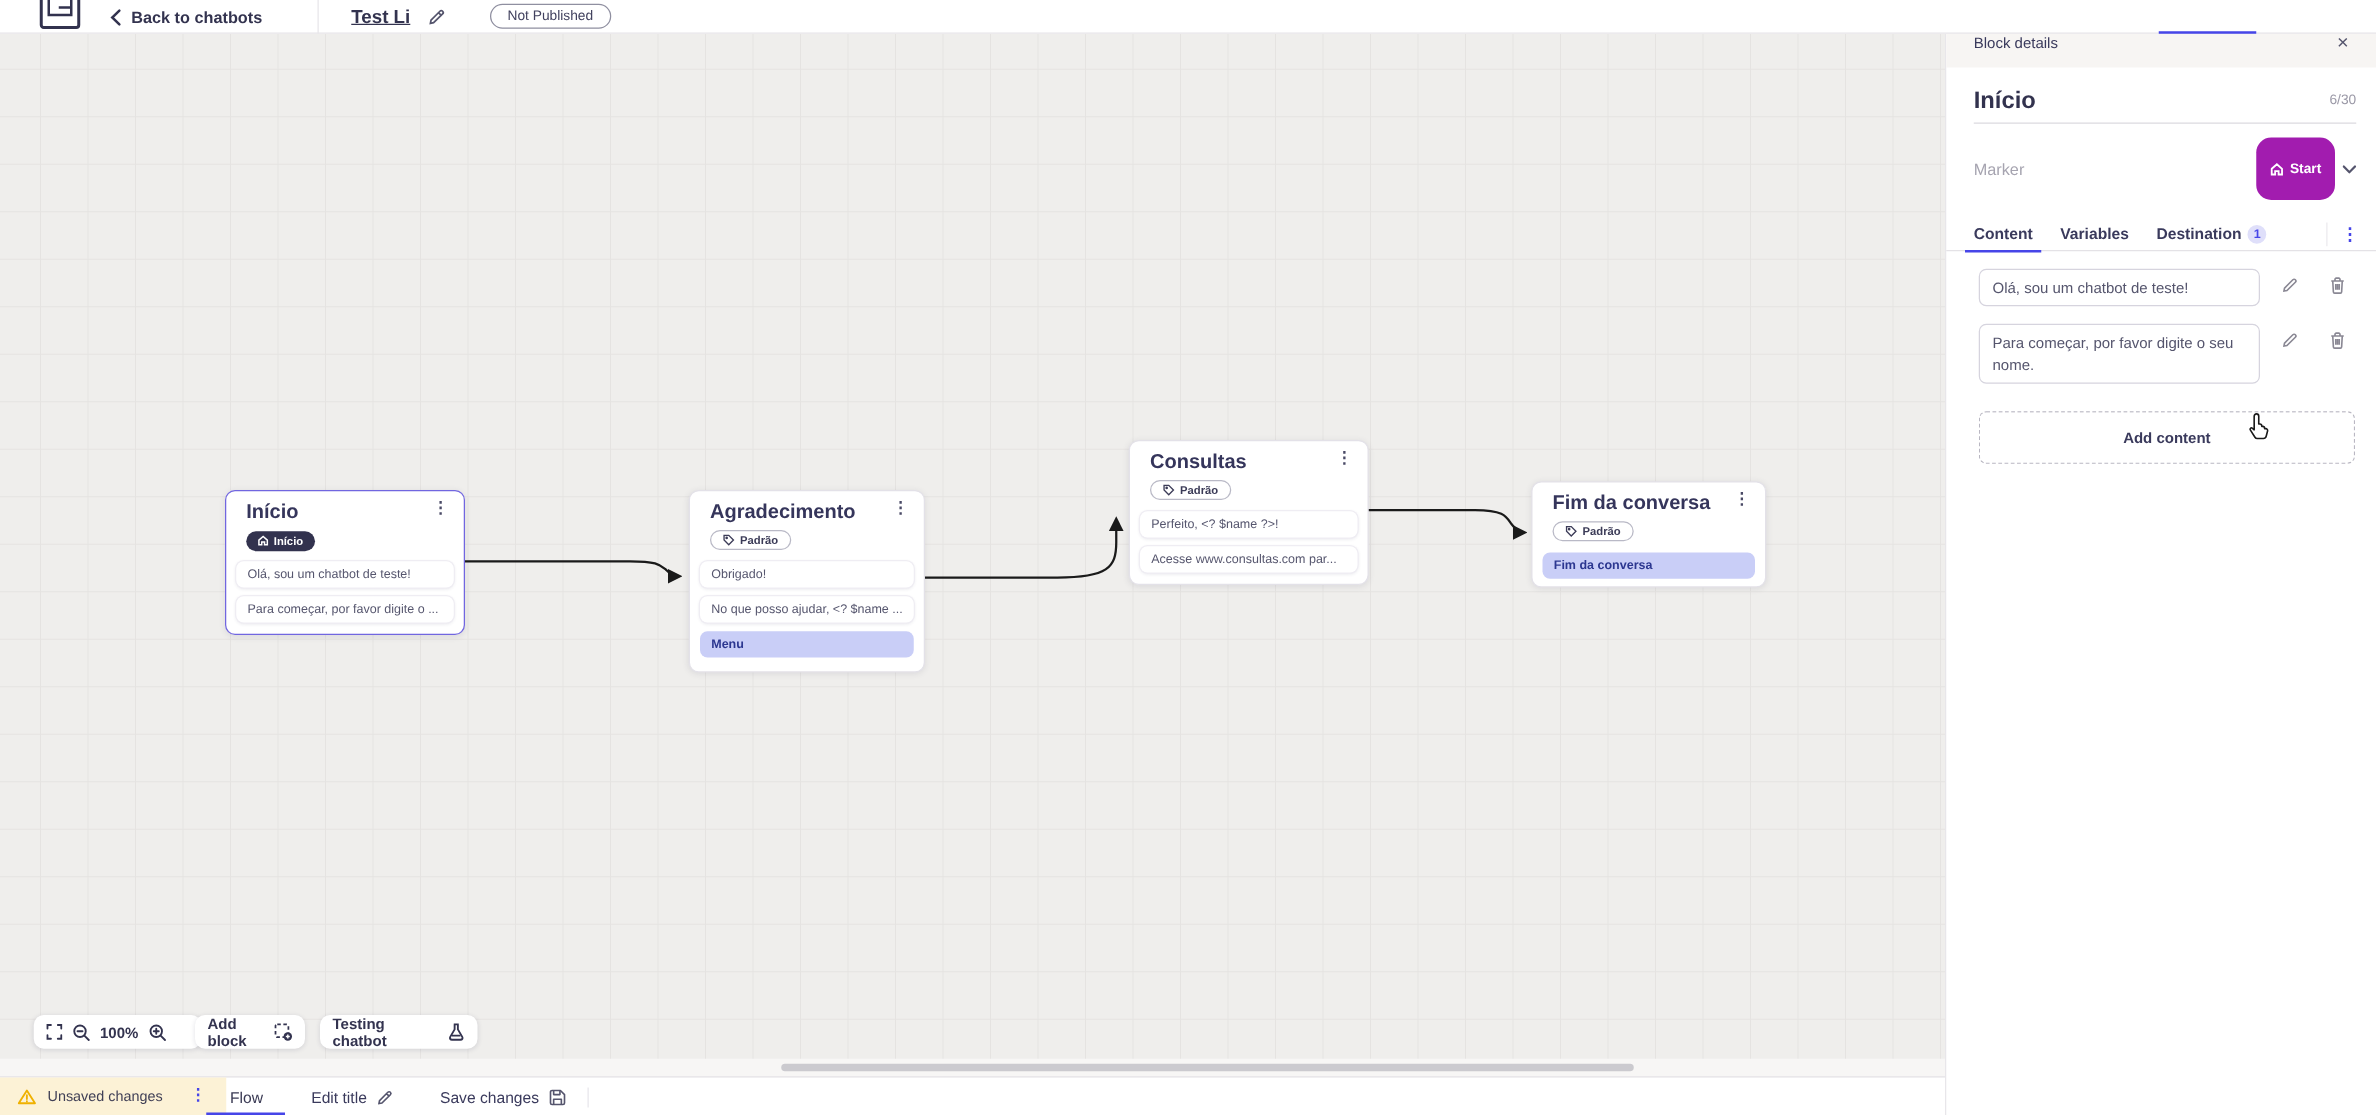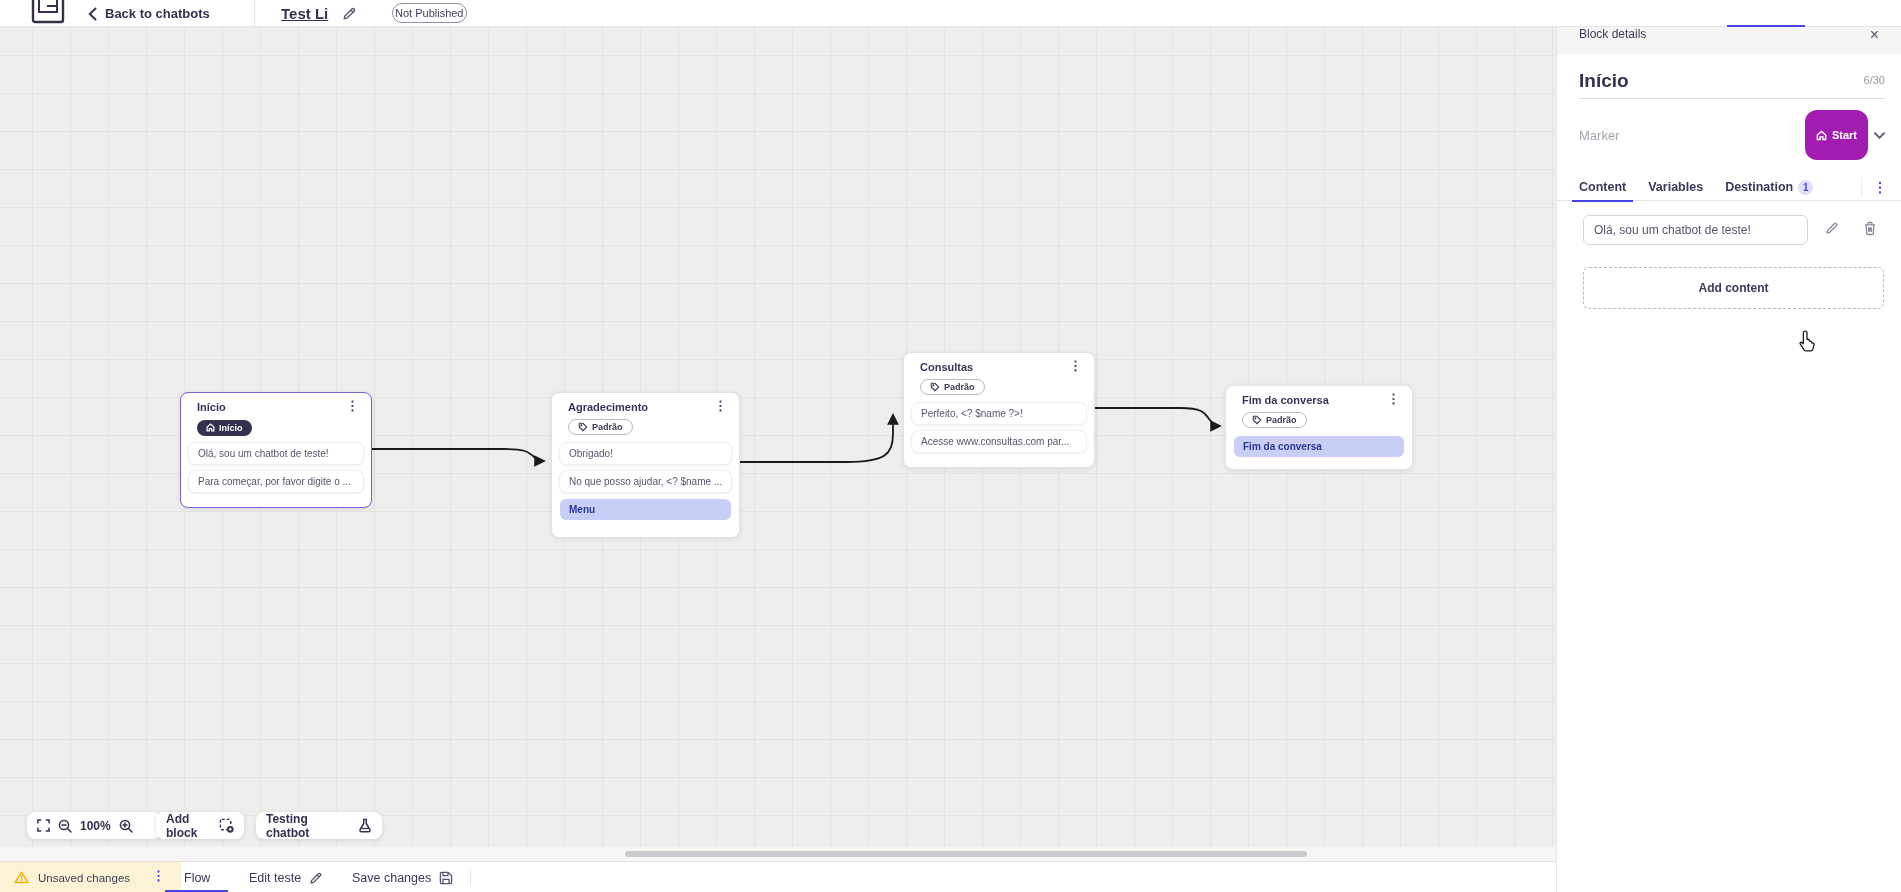--- a/index.html
+++ b/index.html
@@ -7,38 +7,38 @@
   .page { position:relative; width:1901px; height:892px; color:#35355b; }
 
   
   .topbar { position:absolute; left:0; top:0; width:1901px; height:27px; background:#fff; border-bottom:1px solid #e6e4e8; z-index:30; }
   .logo { position:absolute; left:30px; top:-8px; }
   .back-btn { position:absolute; left:88px; top:0; height:27px; display:flex; align-items:center; gap:8px; cursor:pointer; }
   .back-label { font-size:13px; font-weight:bold; color:#33334f; }
   .tb-divider { position:absolute; left:254px; top:0; width:1px; height:27px; background:#e8e6ea; }
   .bot-title { position:absolute; left:281px; top:0; height:27px; display:flex; align-items:center; gap:14px; }
   .bot-title-text { font-size:15px; font-weight:bold; color:#33334f;text-decoration:underline; }
-  .status-pill { position:absolute; left:392px; top:3px; height:20px; padding:0 2px; display:flex; align-items:center;
+  .status-pill { position:absolute; left:392px; top:3px; height:20px; padding:0 13px; display:flex; align-items:center;
     border:1px solid #8f8fa0; border-radius:10px; font-size:11px; color:#41415e; background:#fff; }
   .tb-tabs { position:absolute; right:0; top:0; height:27px; }
   .tb-tab { position:absolute; top:0; height:26px; display:flex; align-items:center; font-size:13px; font-weight:bold; color:#33334f; cursor:pointer; }
   .tb-tab-underline { position:absolute; left:1727px; top:25px; width:78px; height:2px; background:#4645e8; }
 
   
   .canvas { position:absolute; left:0; top:27px; width:1556px; height:834px;
     background-color:#efeeec;
     background-image:linear-gradient(#e5e3e1 1px, transparent 1px), linear-gradient(90deg,#e5e3e1 1px, transparent 1px);
     background-size:38px 38px; background-position:-6px -10px; }
   .connections { position:absolute; left:0; top:0; width:1556px; height:834px; pointer-events:none; }
 
   .node { position:absolute; background:#fff; border:1px solid #e3e1e8; border-radius:8px;
     box-shadow:0 1px 5px rgba(45,45,80,.10); padding:8px; z-index:5; cursor:pointer; }
   .node.selected { border:1.5px solid #7166e0; }
   .node-head { display:flex; align-items:flex-start; justify-content:space-between; padding:0 4px 0 8px; }
-  .node-title { font-size:11px; font-weight:bold; color:#35355b; }
+  .node-title { font-size:16px; font-weight:bold; color:#35355b; }
   .kebab { color:#4a4a66; font-size:13px; line-height:10px; letter-spacing:0; cursor:pointer; font-weight:bold; }
   .pill-row { padding:0 8px; margin-top:5px; }
   .pill-dark { display:inline-flex; align-items:center; gap:4px; background:#32324e; color:#fff;
     font-size:9px; font-weight:bold; border-radius:10px; padding:3px 9px; }
   .pill-outline { display:inline-flex; align-items:center; gap:4px; background:#fff; border:1px solid #b9b9c6;
     color:#3c3c58; font-size:9px; font-weight:bold; border-radius:10px; padding:2px 9px; }
   .msg { background:#fff; border-radius:6px; box-shadow:0 0 0 1px #efedf3, 0 1px 3px rgba(45,45,80,.12);
     padding:5px 9px; font-size:10px; color:#56566e; margin-top:7px; white-space:nowrap; overflow:hidden; cursor:pointer; }
   .msg.hl { background:#c9cef7; color:#2c3790; font-weight:bold; box-shadow:none; }
 
@@ -310,36 +310,51 @@
               <path d="M2.5 13.5 L3 10.8 L10.6 3.2 a1.6 1.6 0 0 1 2.3 2.3 L5.2 13 L2.5 13.5 z"></path>
             </svg>
         </span>
         <span class="icon-btn">
           <svg width="14" height="15" viewBox="0 0 14 15" fill="none" stroke="#8a8894" stroke-width="1.3">
               <path d="M2 3.8 H12 M5 3.8 V2.4 a0.9 0.9 0 0 1 .9 -0.9 H8.1 a0.9 0.9 0 0 1 .9 .9 V3.8 M3.2 3.8 L3.7 12.6 a1 1 0 0 0 1 .9 H9.3 a1 1 0 0 0 1 -.9 L10.8 3.8 M5.6 6.2 V10.8 M7 6.2 V10.8 M8.4 6.2 V10.8"></path>
             </svg>
         </span>
       </div>
     </div>
+    <div class="content-row">
+      <div class="content-box">Para começar, por favor digite o seu nome.</div>
+      <div class="row-icons">
+        <span class="icon-btn">
+          <svg width="14" height="14" viewBox="0 0 16 16" fill="none" stroke="#8a8894" stroke-width="1.5" stroke-linecap="round">
+              <path d="M2.5 13.5 L3 10.8 L10.6 3.2 a1.6 1.6 0 0 1 2.3 2.3 L5.2 13 L2.5 13.5 z"></path>
+            </svg>
+        </span>
+        <span class="icon-btn">
+          <svg width="14" height="15" viewBox="0 0 14 15" fill="none" stroke="#8a8894" stroke-width="1.3">
+              <path d="M2 3.8 H12 M5 3.8 V2.4 a0.9 0.9 0 0 1 .9 -0.9 H8.1 a0.9 0.9 0 0 1 .9 .9 V3.8 M3.2 3.8 L3.7 12.6 a1 1 0 0 0 1 .9 H9.3 a1 1 0 0 0 1 -.9 L10.8 3.8 M5.6 6.2 V10.8 M7 6.2 V10.8 M8.4 6.2 V10.8"></path>
+            </svg>
+        </span>
+      </div>
+    </div>
     <div class="add-content">Add content</div>
   </div>
 
   <div class="bottombar">
     <div class="unsaved">
       <svg width="15" height="13" viewBox="0 0 16 14" fill="none" stroke="#efb100" stroke-width="1.6" stroke-linejoin="round">
           <path d="M8 1.5 L15 12.5 H1 z"></path>
           <path d="M8 5.5 V8.8 M8 10.6 V11" stroke-linecap="round"></path>
         </svg>
       <span class="unsaved-label">Unsaved changes</span>
     </div>
     <span class="bb-kebab">⋮</span>
     <span class="bb-flow">Flow</span>
     <div class="bb-flow-underline"></div>
     <span class="bb-item" style="left:249px;">
-      <span>Edit teste</span>
+      <span>Edit title</span>
       <svg width="14" height="14" viewBox="0 0 16 16" fill="none" stroke="#55556d" stroke-width="1.5" stroke-linecap="round">
           <path d="M2.5 13.5 L3 10.8 L10.6 3.2 a1.6 1.6 0 0 1 2.3 2.3 L5.2 13 L2.5 13.5 z M9.4 4.4 l2.3 2.3"></path>
         </svg>
     </span>
     <span class="bb-item" style="left:352px;">
       <span>Save changes</span>
       <svg width="14" height="14" viewBox="0 0 15 15" fill="none" stroke="#55556d" stroke-width="1.4" stroke-linejoin="round">
           <path d="M1.5 2.8 a1.3 1.3 0 0 1 1.3 -1.3 H10 L13.5 5 V12.2 a1.3 1.3 0 0 1 -1.3 1.3 H2.8 a1.3 1.3 0 0 1 -1.3 -1.3 z"></path>
           <path d="M4.2 1.7 V5 H9.6 V1.7 M4.2 13.3 V9 H10.8 V13.3"></path>
         </svg>

